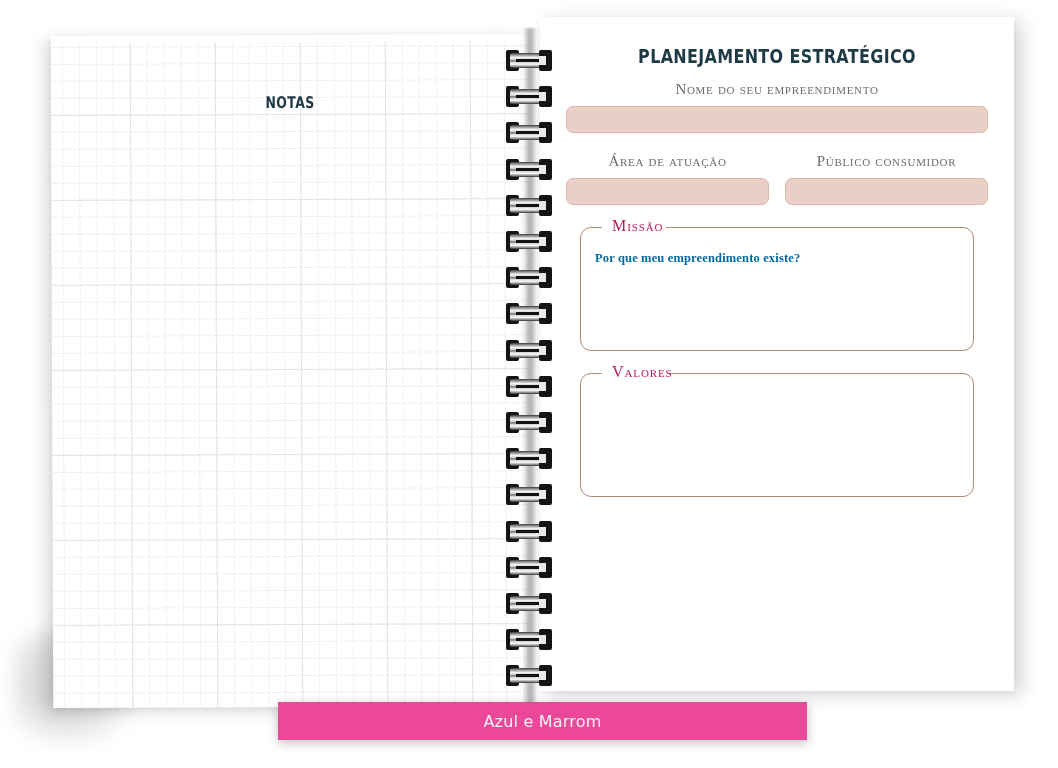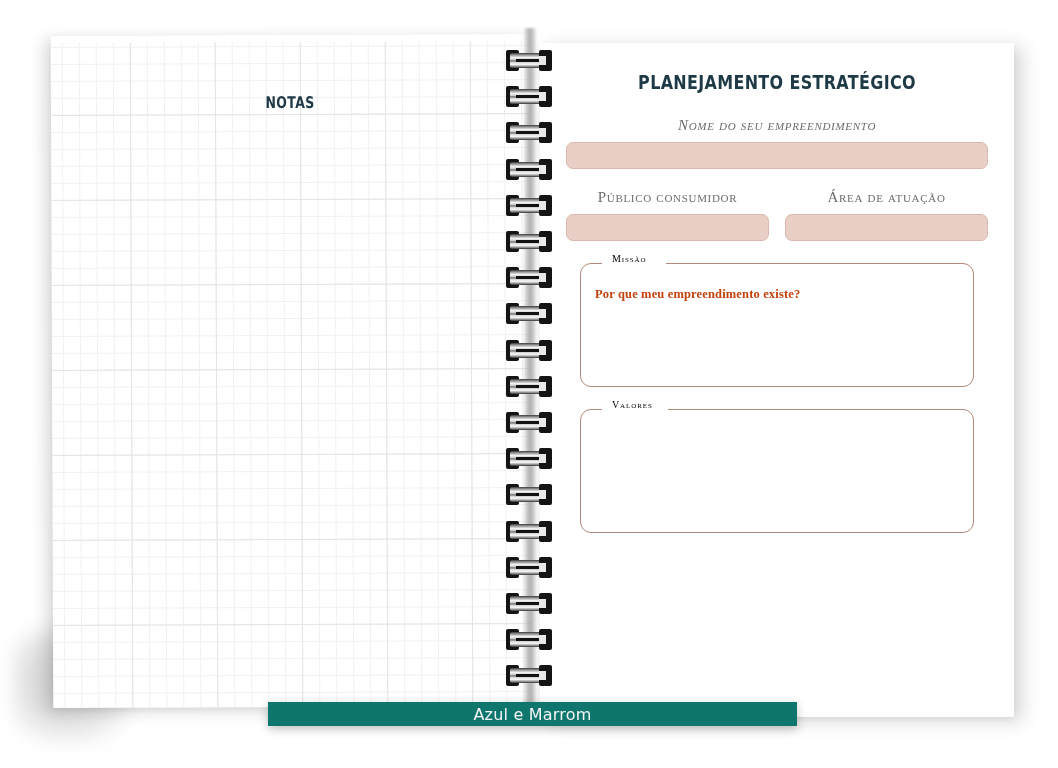--- a/index.html
+++ b/index.html
@@ -84,21 +84,21 @@
     letter-spacing: 0.5px;
     color: #203a48;
     transform: scaleX(0.78);
     z-index: 3;
   }
 
   
   #right-page {
     position: absolute;
     left: 540px;
-    top: 43px;
+    top: 17px;
     width: 474px;
     height: 674px;
     background: #ffffff;
     box-shadow: 8px 4px 18px rgba(0,0,0,0.16), 0 2px 6px rgba(0,0,0,0.05);
     overflow: hidden;
   }
 
   #form-title {
     margin-top: 28px;
     text-align: center;
@@ -120,21 +120,21 @@
     white-space: nowrap;
   }
 
   .pink-box {
     background: #eacfc7;
     border: 1px solid #dcb9ae;
     border-radius: 7px;
     height: 27px;
   }
 
-  #name-row { margin: 24px 26px 0 26px; font-style: italic; }
+  #name-row { margin: 14px 26px 0 26px; }
   #name-row .pink-box { margin-top: 8px; }
 
   #two-col {
     display: flex;
     gap: 16px;
     margin: 20px 26px 0 26px;
   }
   #two-col > div { flex: 1; }
   #two-col .pink-box { margin-top: 8px; }
 
@@ -158,36 +158,36 @@
     height: 16px;
     background: #ffffff;
     z-index: 2;
   }
   .block-legend {
     position: absolute;
     left: 28px;
     top: -10px;
     z-index: 3;
     font-family: "Liberation Serif", serif;
-    font-size: 10px;
-    color: #000000;
+    font-size: 16px;
+    color: #be185d;
     font-variant: small-caps;
     letter-spacing: 0.9px;
     background: transparent;
     padding: 0 4px;
   }
   .block-prompt {
     position: absolute;
     left: 15px;
     top: 24px;
     right: 14px;
     font-family: "Liberation Serif", serif;
     font-size: 12.5px;
     font-weight: 700;
-    color: #c2410c;
+    color: #0369a1;
     letter-spacing: 0.15px;
   }
 
   
   #spiral {
     position: absolute;
     left: 498px;
     top: 28px;
     width: 62px;
     height: 692px;
@@ -257,25 +257,25 @@
     left: 10px;
     right: 10px;
     top: 9px;
     height: 3px;
     background: #121212;
   }
 
   
   #label-bar {
     position: absolute;
-    left: 268px;
+    left: 278px;
     top: 702px;
     width: 529px;
-    height: 24px;
-    background: #0f766e;
+    height: 38px;
+    background: #ec4899;
     z-index: 8;
     display: flex;
     align-items: center;
     justify-content: center;
     box-shadow: 0 3px 10px rgba(0,0,0,0.25);
   }
   #label-bar-text {
     color: #f4f4f4;
     font-family: "DejaVu Sans", sans-serif;
     font-size: 16px;
@@ -300,25 +300,25 @@
 
       <div id="form-title">PLANEJAMENTO ESTRATÉGICO</div>
 
       <div id="name-row">
         <div class="field-label">Nome do seu empreendimento</div>
         <div class="pink-box"></div>
       </div>
 
       <div id="two-col">
         <div>
+          <div class="field-label">Área de atuação</div>
+          <div class="pink-box"></div>
+        </div>
+        <div>
           <div class="field-label">Público consumidor</div>
-          <div class="pink-box"></div>
-        </div>
-        <div>
-          <div class="field-label">Área de atuação</div>
           <div class="pink-box"></div>
         </div>
       </div>
 
       <div class="block">
         <div class="block-frame"></div>
         <div class="legend-mask" style="width:64px;"></div>
         <div class="block-legend">Missão</div>
         <div class="block-prompt">Por que meu empreendimento existe?</div>
       </div>

